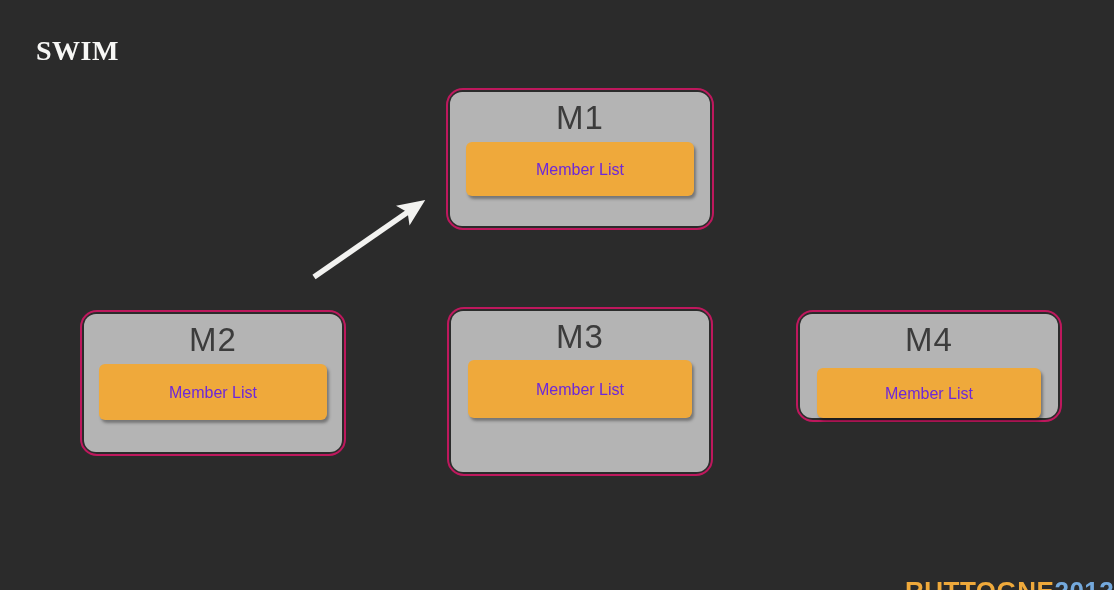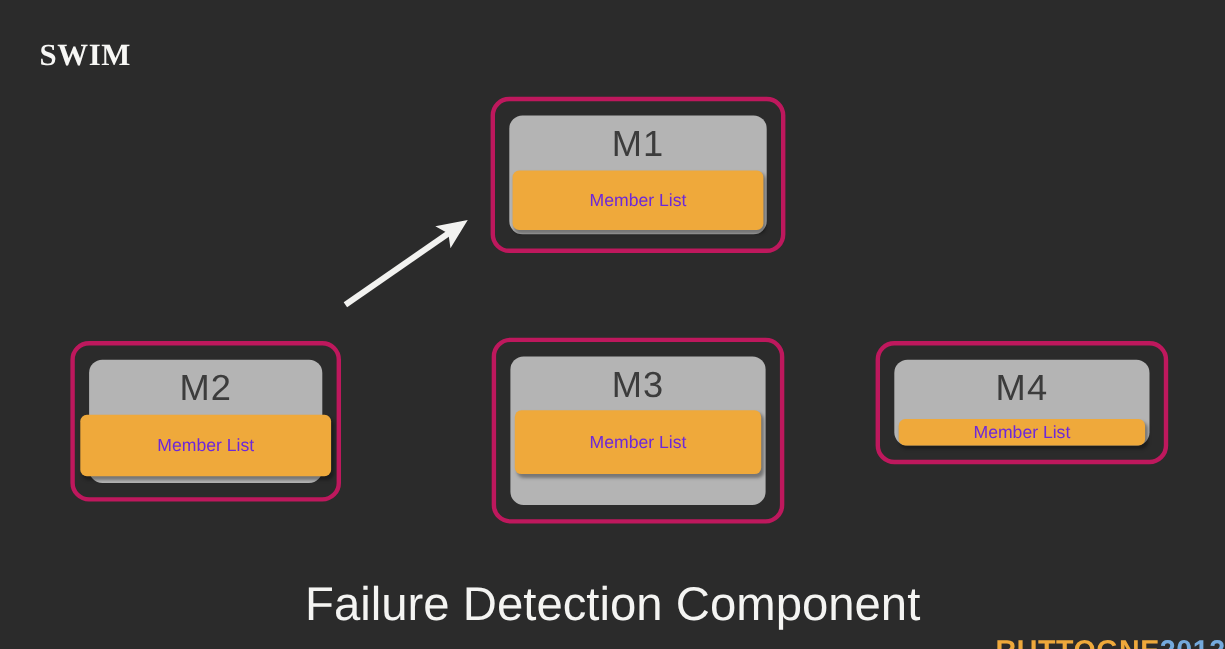--- a/index.html
+++ b/index.html
@@ -55,24 +55,24 @@
     top: 185px;
     width: 140px;
     height: 110px;
     pointer-events: none;
   }
 
   
   .node-box {
     position: absolute;
     box-sizing: border-box;
-    border: 4px solid #be185d;
+    border: 2px solid #be185d;
     border-radius: 17px;
     background: #2b2b2b;
-    padding: 13px;
+    padding: 2px;
   }
   .node-inner {
     width: 100%;
     height: 100%;
     box-sizing: border-box;
     background: #b4b4b4;
     border-radius: 12px;
     display: flex;
     flex-direction: column;
     align-items: center;
@@ -97,21 +97,21 @@
     align-items: center;
     justify-content: center;
     box-shadow: 2px 3px 3px rgba(0,0,0,0.35);
     user-select: none;
   }
 
   
   #node-m1 { left: 446px;  top: 88px;  width: 268px; height: 142px; }
   #node-m1 .member-list-pill { width: 228px; height: 54px; margin-top: 4px; }
 
-  #node-m2 { left: 64px;   top: 310px; width: 246px; height: 146px; }
+  #node-m2 { left: 80px;   top: 310px; width: 266px; height: 146px; }
   #node-m2 .member-list-pill { width: 228px; height: 56px; margin-top: 4px; }
 
   #node-m3 { left: 447px;  top: 307px; width: 266px; height: 169px; }
   #node-m3 .member-list-pill { width: 224px; height: 58px; margin-top: 3px; }
 
   #node-m4 { left: 796px;  top: 310px; width: 266px; height: 112px; }
   #node-m4 .member-list-pill { width: 224px; height: 55px; margin-top: 8px; }
 
   
   #slide-caption {
@@ -182,19 +182,18 @@
     </div>
   </div>
 
   <div id="node-m4" class="node-box">
     <div class="node-inner">
       <div class="node-label">M4</div>
       <div class="member-list-pill">Member List</div>
     </div>
   </div>
 
-  <div id="slide-caption">Failure Detection Component</div>
 
   <div id="watermark">
     <span class="wm-a">RUTTOGNE</span><span class="wm-b">2012</span>
   </div>
 
 </div>
 
 </body></html>

